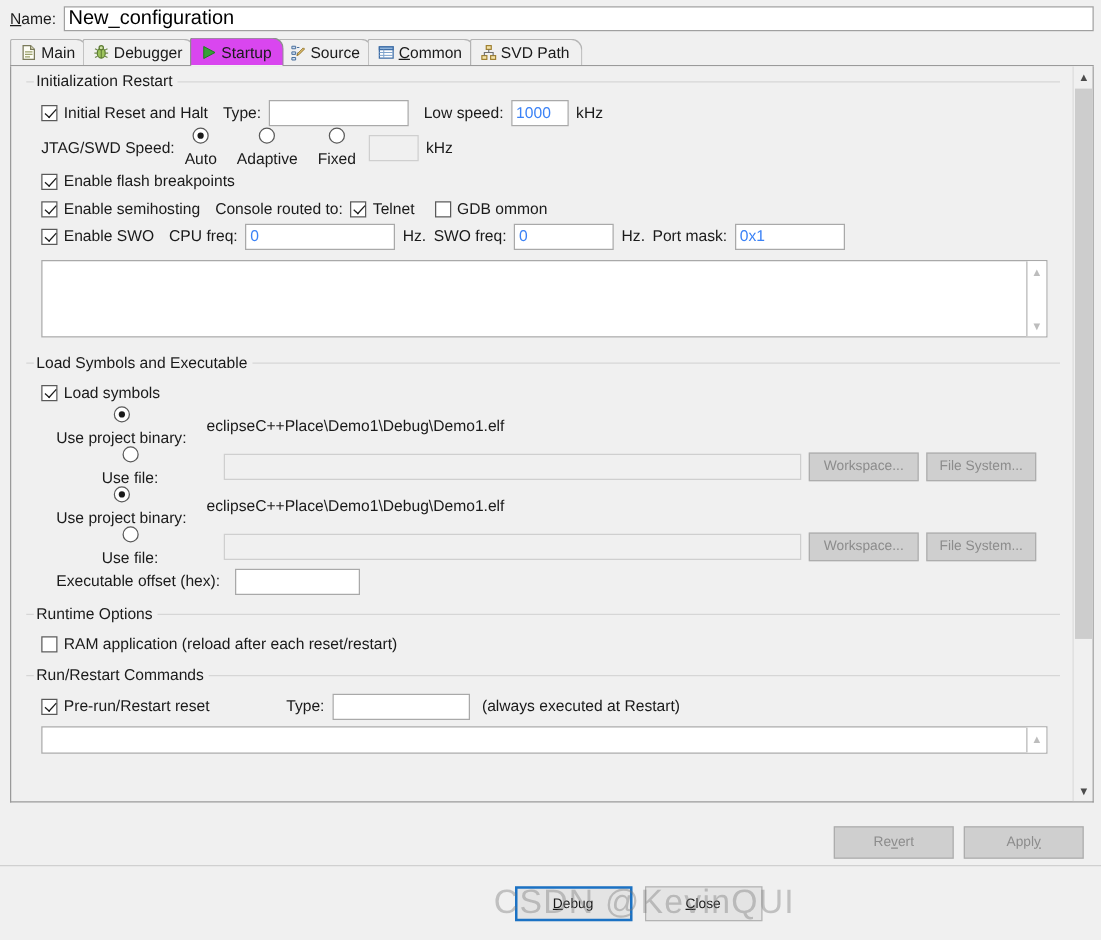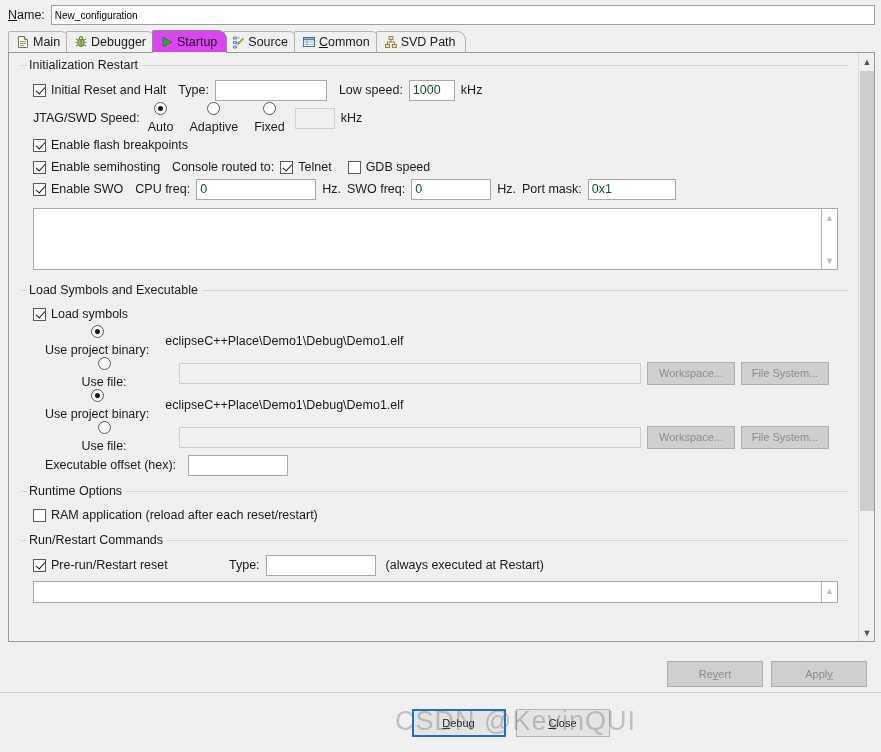--- a/index.html
+++ b/index.html
@@ -22,21 +22,21 @@
     gap: 6px;
   }
   .name-label { white-space: nowrap; font-size: 12.5px; }
   .name-label u { text-decoration: underline; }
   .name-input {
     flex: 1 1 auto;
     height: 20px;
     border: 1px solid #a0a0a0;
     background: #ffffff;
     font-family: "Liberation Sans", sans-serif;
-    font-size: 10px;
+    font-size: 16px;
     color: #000;
     padding: 0 3px;
     box-sizing: border-box;
     outline: none;
   }
 
   
   .tabbar {
     position: relative;
     height: 22px;
@@ -171,21 +171,21 @@
     position: absolute; left: 3px; top: 3px;
     width: 5px; height: 5px; border-radius: 50%;
     background: #1a1a1a;
   }
   .txt {
     height: 21px;
     border: 1px solid #a9a9a9;
     background: #fff;
     font-family: "Liberation Sans", sans-serif;
     font-size: 12.5px;
-    color: #14532d;
+    color: #3b82f6;
     padding: 0 3px;
     box-sizing: border-box;
     outline: none;
   }
   .txt.disabled {
     background: #f0f0f0;
     border-color: #cfcfcf;
     color: #8a8a8a;
   }
   .lbl { white-space: nowrap; }
@@ -411,21 +411,21 @@
             <span class="box checked"></span>
             <span class="lbl">Enable semihosting</span>
           </span>
           <span class="lbl" style="margin-left:6px">Console routed to:</span>
           <span class="cb">
             <span class="box checked"></span>
             <span class="lbl">Telnet</span>
           </span>
           <span class="cb" style="margin-left:10px">
             <span class="box"></span>
-            <span class="lbl">GDB speed</span>
+            <span class="lbl">GDB ommon</span>
           </span>
         </div>
 
         <div class="row tight">
           <span class="cb">
             <span class="box checked"></span>
             <span class="lbl">Enable SWO</span>
           </span>
           <span class="lbl" style="margin-left:6px">CPU freq:</span>
           <input class="txt" style="width: 120px;" type="text" value="0">

